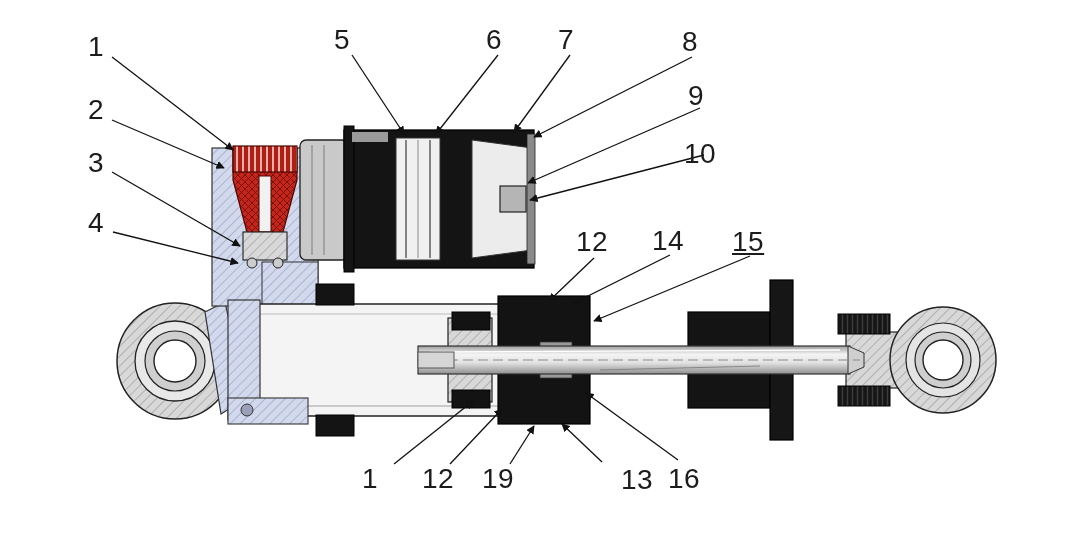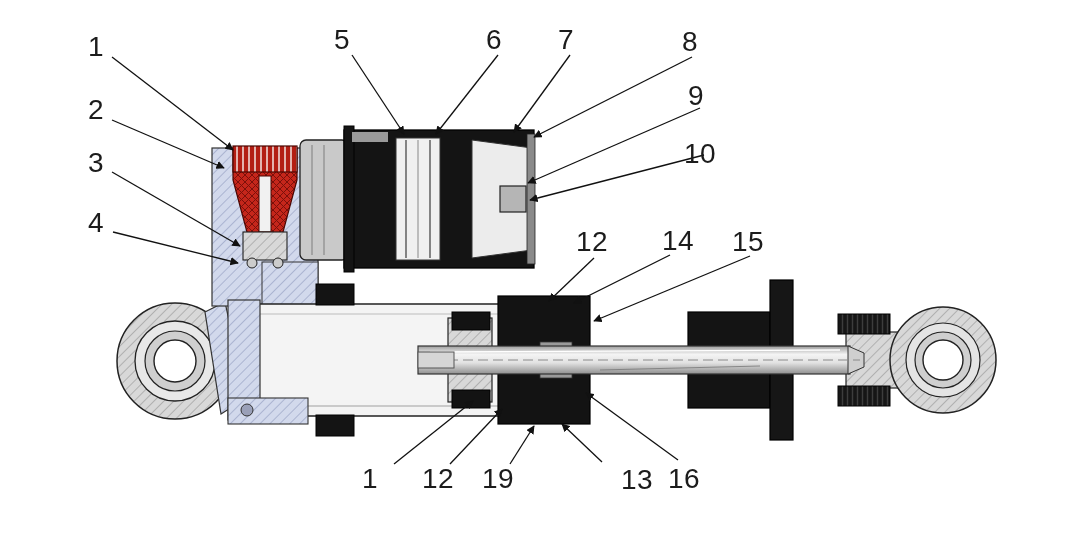--- a/index.html
+++ b/index.html
@@ -175,19 +175,19 @@
   <div class="callout" style="left:88px;top:209px;">4</div>
   <div class="callout" style="left:334px;top:26px;">5</div>
   <div class="callout" style="left:486px;top:26px;">6</div>
   <div class="callout" style="left:558px;top:26px;">7</div>
   <div class="callout" style="left:682px;top:28px;">8</div>
   <div class="callout" style="left:688px;top:82px;">9</div>
   <div class="callout" style="left:684px;top:140px;">10</div>
   <div class="callout" style="left:422px;top:465px;">12</div>
   <div class="callout" style="left:576px;top:228px;">12</div>
   <div class="callout" style="left:588px;top:466px;margin-left:33px;">13</div>
-  <div class="callout" style="left:652px;top:227px;margin-left:10px;">14</div>
-  <div class="callout" style="left:732px;top:228px;">15</div>
+  <div class="callout" style="left:652px;top:227px;">14</div>
+  <div class="callout" style="left:732px;top:228px;text-decoration:underline;">15</div>
   <div class="callout" style="left:668px;top:465px;text-align:center;">16</div>
   <div class="callout" style="left:362px;top:465px;">1</div>
   <div class="callout" style="left:482px;top:465px;">19</div>
 
 </div>
 
 </body></html>

